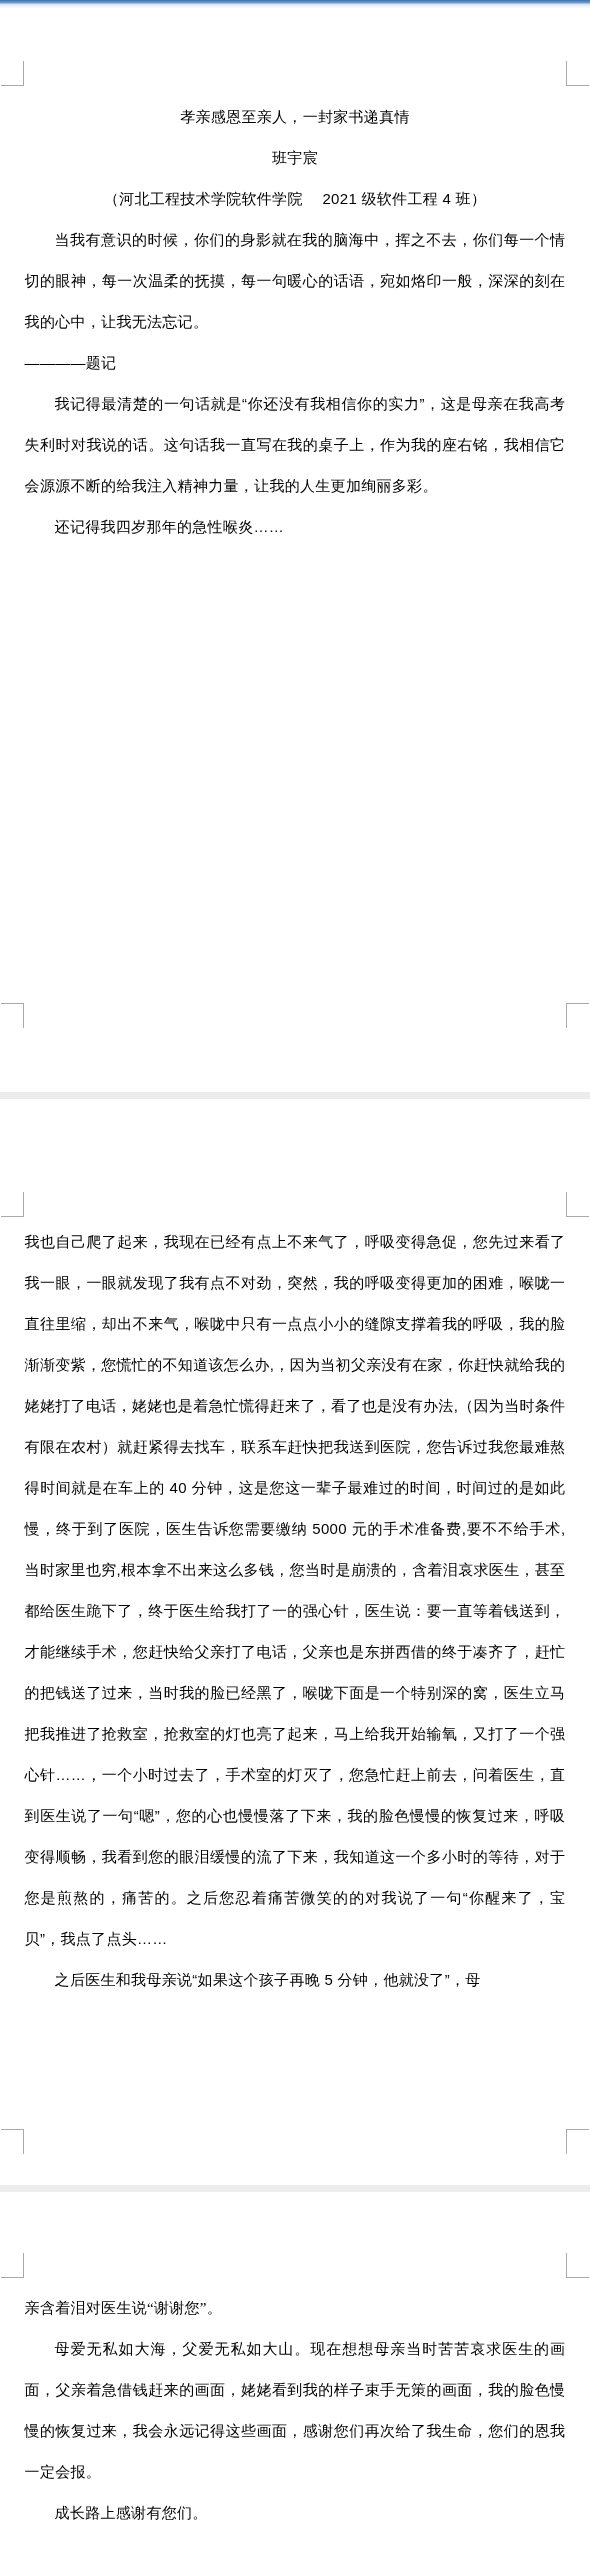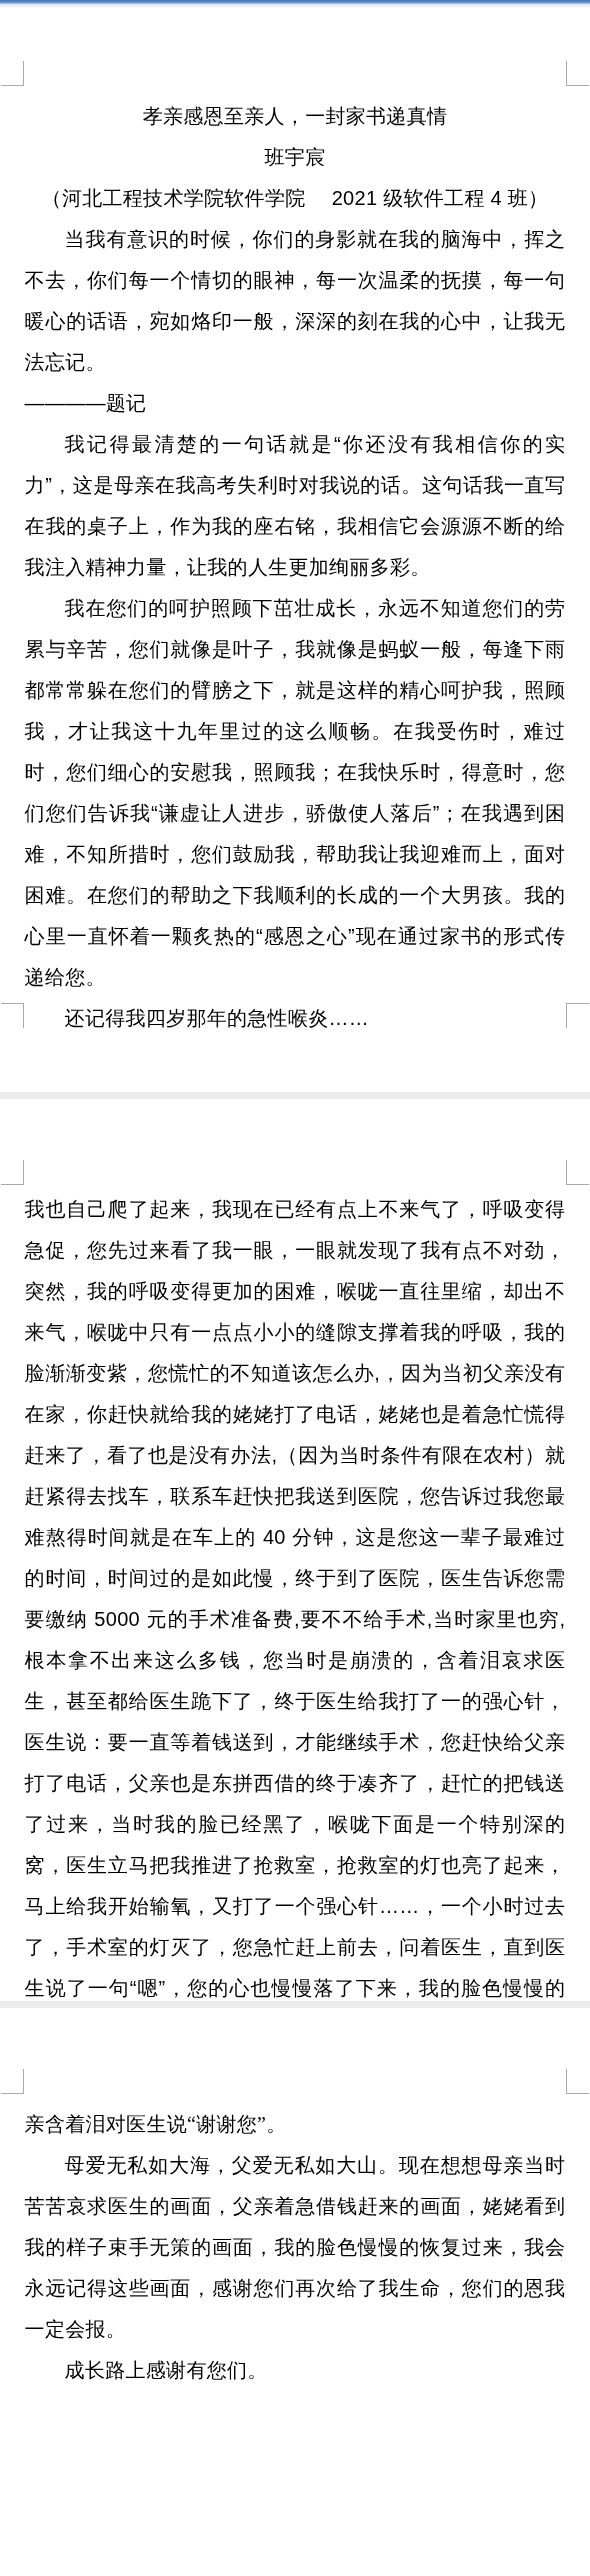--- a/index.html
+++ b/index.html
@@ -31,30 +31,30 @@
     width: 590px;
   }
   .page {
     position: relative;
     width: 590px;
     background: #ffffff;
     overflow: hidden;
     box-sizing: border-box;
   }
   .page-1 { height: 1092px; padding: 96px 24.6px 0 24.6px; }
-  .page-2 { height: 902px; padding: 90px 24.6px 0 24.6px; }
+  .page-2 { height: 1054px; padding: 90px 24.6px 0 24.6px; margin-top: 32px; }
   .page-3 { height: 381px;  padding: 96px 24.6px 0 24.6px; font-family: Liberation Serif, serif; }
   .page-gap {
     width: 590px;
     height: 7px;
     background: #ececec;
   }
   .para {
     margin: 0;
-    font-size: 20px;
+    font-size: 15px;
     line-height: 41px;
     text-align: justify;
     letter-spacing: 0.3px;
   }
   .p-center { text-align: center; }
   .p-right  { text-align: left; }
   .p-indent { text-indent: 2em; }
   .p-cont   { text-indent: 0; }
   
   .mark {
@@ -79,21 +79,20 @@
     <div class="mark tr"></div>
     <div class="mark bl"></div>
     <div class="mark br"></div>
 
     <p class="para p-center">孝亲感恩至亲人，一封家书递真情</p>
     <p class="para p-center">班宇宸</p>
     <p class="para p-center">（河北工程技术学院软件学院　 2021 级软件工程 4 班）</p>
     <p class="para p-indent">当我有意识的时候，你们的身影就在我的脑海中，挥之不去，你们每一个情切的眼神，每一次温柔的抚摸，每一句暖心的话语，宛如烙印一般，深深的刻在我的心中，让我无法忘记。</p>
     <p class="para p-right">————题记</p>
     <p class="para p-indent">我记得最清楚的一句话就是“你还没有我相信你的实力”，这是母亲在我高考失利时对我说的话。这句话我一直写在我的桌子上，作为我的座右铭，我相信它会源源不断的给我注入精神力量，让我的人生更加绚丽多彩。</p>
-    <p class="para p-indent">我在您们的呵护照顾下茁壮成长，永远不知道您们的劳累与辛苦，您们就像是叶子，我就像是蚂蚁一般，每逢下雨都常常躲在您们的臂膀之下，就是这样的精心呵护我，照顾我，才让我这十九年里过的这么顺畅。在我受伤时，难过时，您们细心的安慰我，照顾我；在我快乐时，得意时，您们您们告诉我“谦虚让人进步，骄傲使人落后”；在我遇到困难，不知所措时，您们鼓励我，帮助我让我迎难而上，面对困难。在您们的帮助之下我顺利的长成的一个大男孩。我的心里一直怀着一颗炙热的“感恩之心”现在通过家书的形式传递给您。</p>
     <p class="para p-indent">还记得我四岁那年的急性喉炎……</p>
   </div>
 
   <div class="page-gap"></div>
 
   <div class="page page-2">
     <div class="mark tl"></div>
     <div class="mark tr"></div>
     <div class="mark bl"></div>
     <div class="mark br"></div>

